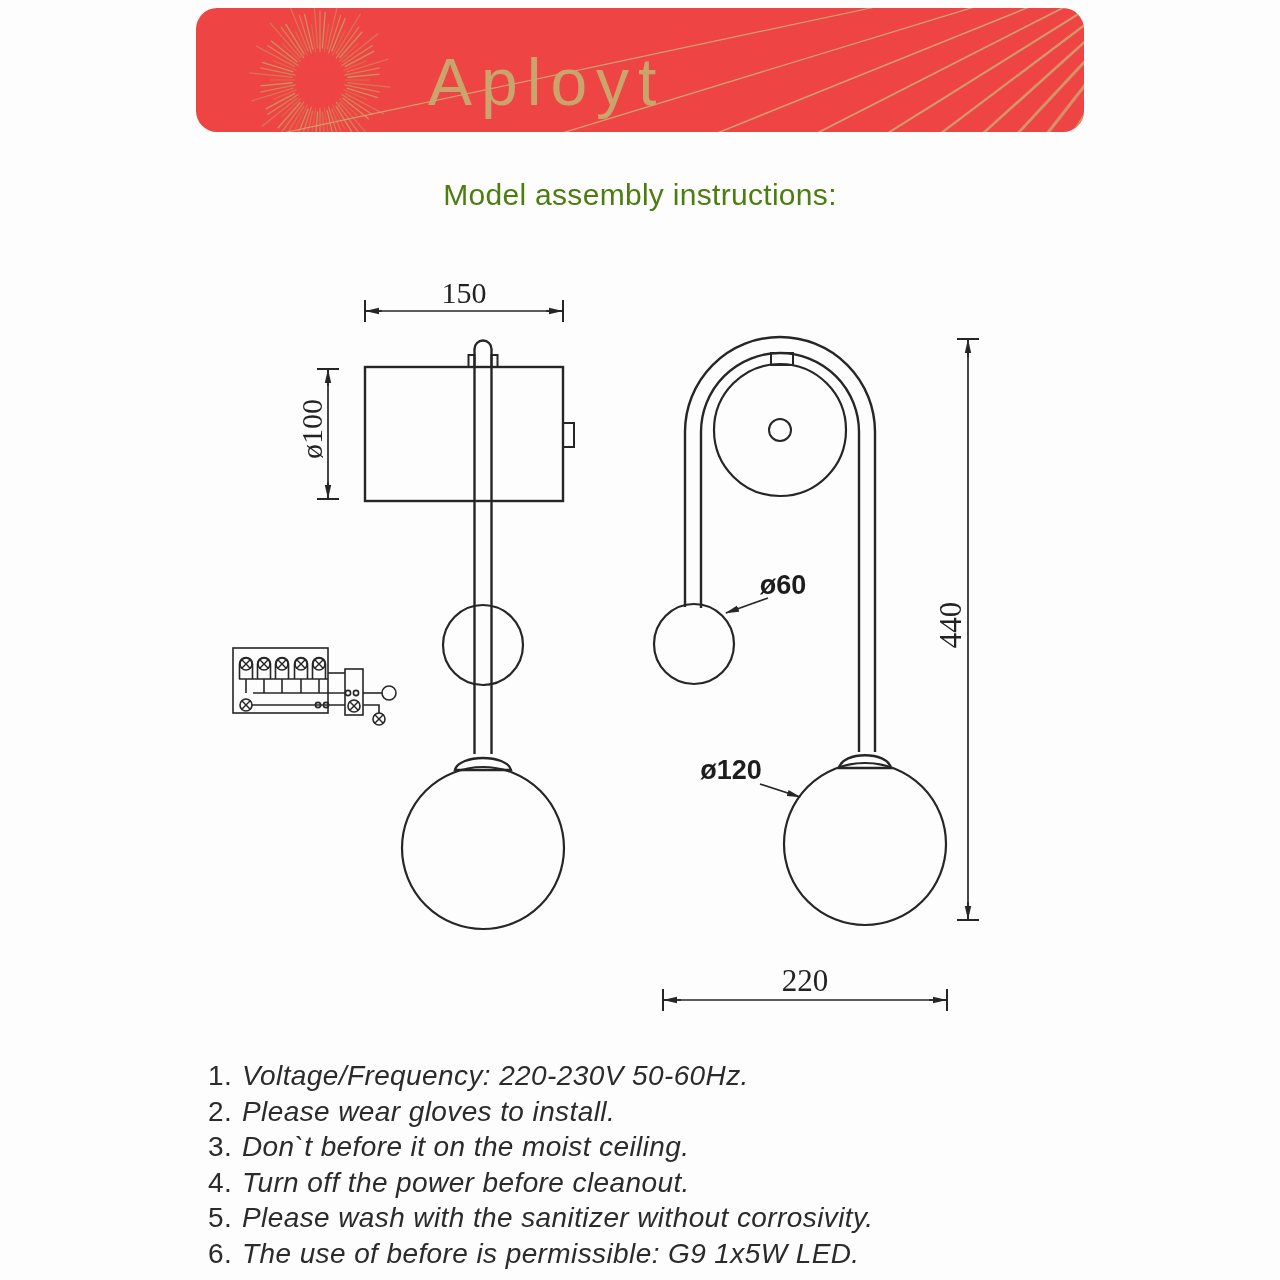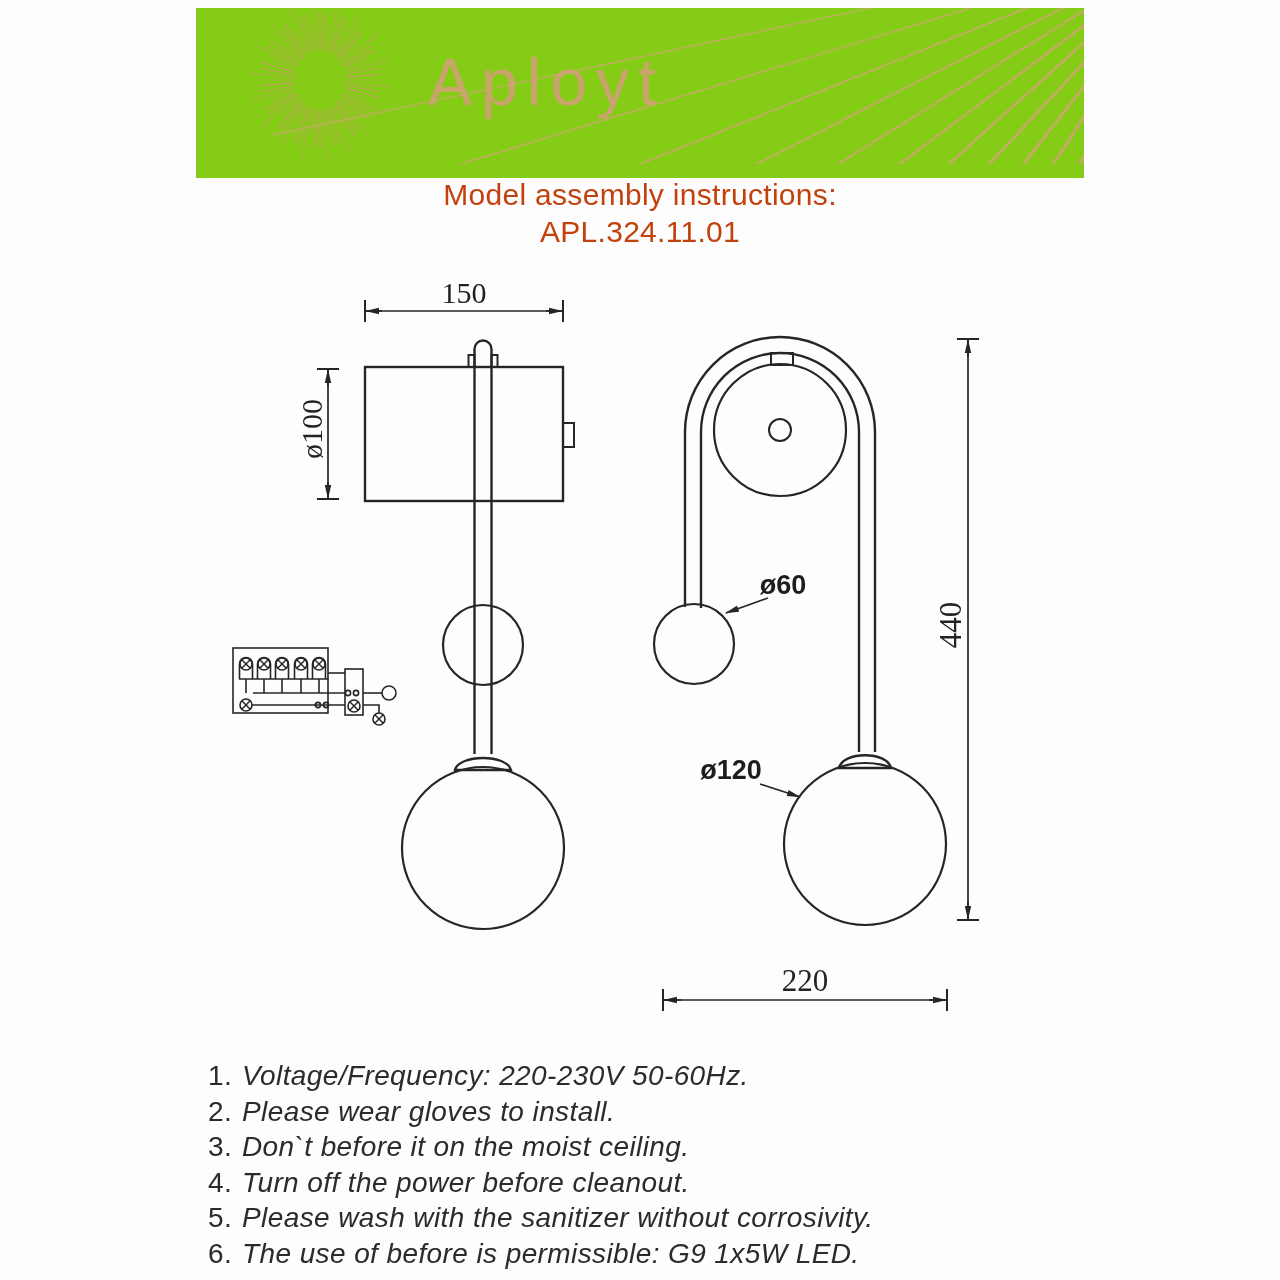--- a/index.html
+++ b/index.html
@@ -5,34 +5,34 @@
   html,body{margin:0;padding:0;}
   body{
     width:1280px;height:1280px;
     background:#fdfdfd;
     position:relative;
     font-family:"Liberation Sans",sans-serif;
     color:#2c2c2c;
     overflow:hidden;
   }
   .banner{
-    position:absolute;left:196px;top:8px;width:888px;height:170px;
-    background:#84cc16;overflow:hidden;
+    position:absolute;left:196px;top:8px;width:888px;height:124px;
+    background:#ef4444;overflow:hidden;border-radius:21px;
   }
   .banner svg{position:absolute;left:0;top:0;}
   .brand-text{
     font-family:"Liberation Sans",sans-serif;
     font-weight:400;
   }
   .title-block{
     position:absolute;left:196px;top:176px;width:888px;
     text-align:center;
   }
   .title-line{
-    font-size:30px;line-height:37px;color:#c2410c;
+    font-size:30px;line-height:37px;color:#4d7c0f;
     letter-spacing:0.3px;
   }
   .drawing-wrap{
     position:absolute;left:200px;top:280px;width:820px;height:760px;
   }
   .drawing-wrap svg{display:block;}
   .dim-serif{
     font-family:"Liberation Serif",serif;
     font-size:30px;fill:#222222;
   }
@@ -151,21 +151,20 @@
         <line x1="1004" y1="-70" x2="558.0020153534037" y2="768.8002132159805" stroke="#cfa671" stroke-width="3.6" opacity="0.75"></line>
         <line x1="1004" y1="-70" x2="632.8054279351898" y2="804.4796107798182" stroke="#cfa671" stroke-width="3.85" opacity="0.73"></line>
         <line x1="1004" y1="-70" x2="710.4338553437999" y2="833.5036904803959" stroke="#cfa671" stroke-width="4.1" opacity="0.71"></line>
         <line x1="1004" y1="-70" x2="790.2964983733283" y2="855.6515615459734" stroke="#cfa671" stroke-width="4.35" opacity="0.69"></line>
       </g>
   </svg>
 </div>
 
 <div class="title-block">
   <div class="title-line">Model assembly instructions:</div>
-  <div class="title-line">APL.324.11.01</div>
 </div>
 
 <div class="drawing-wrap" style="top:272px">
 <svg width="820" height="760" viewBox="200 280 820 760" fill="none" stroke="#262626" stroke-width="2.4">
   <defs>
     <marker id="arw" viewBox="0 0 14 8" refX="13" refY="4" markerWidth="14" markerHeight="8" orient="auto" markerUnits="userSpaceOnUse">
       <path d="M14,4 L0,0.8 L0,7.2 Z" fill="#262626" stroke="none"></path>
     </marker>
   </defs>
 

